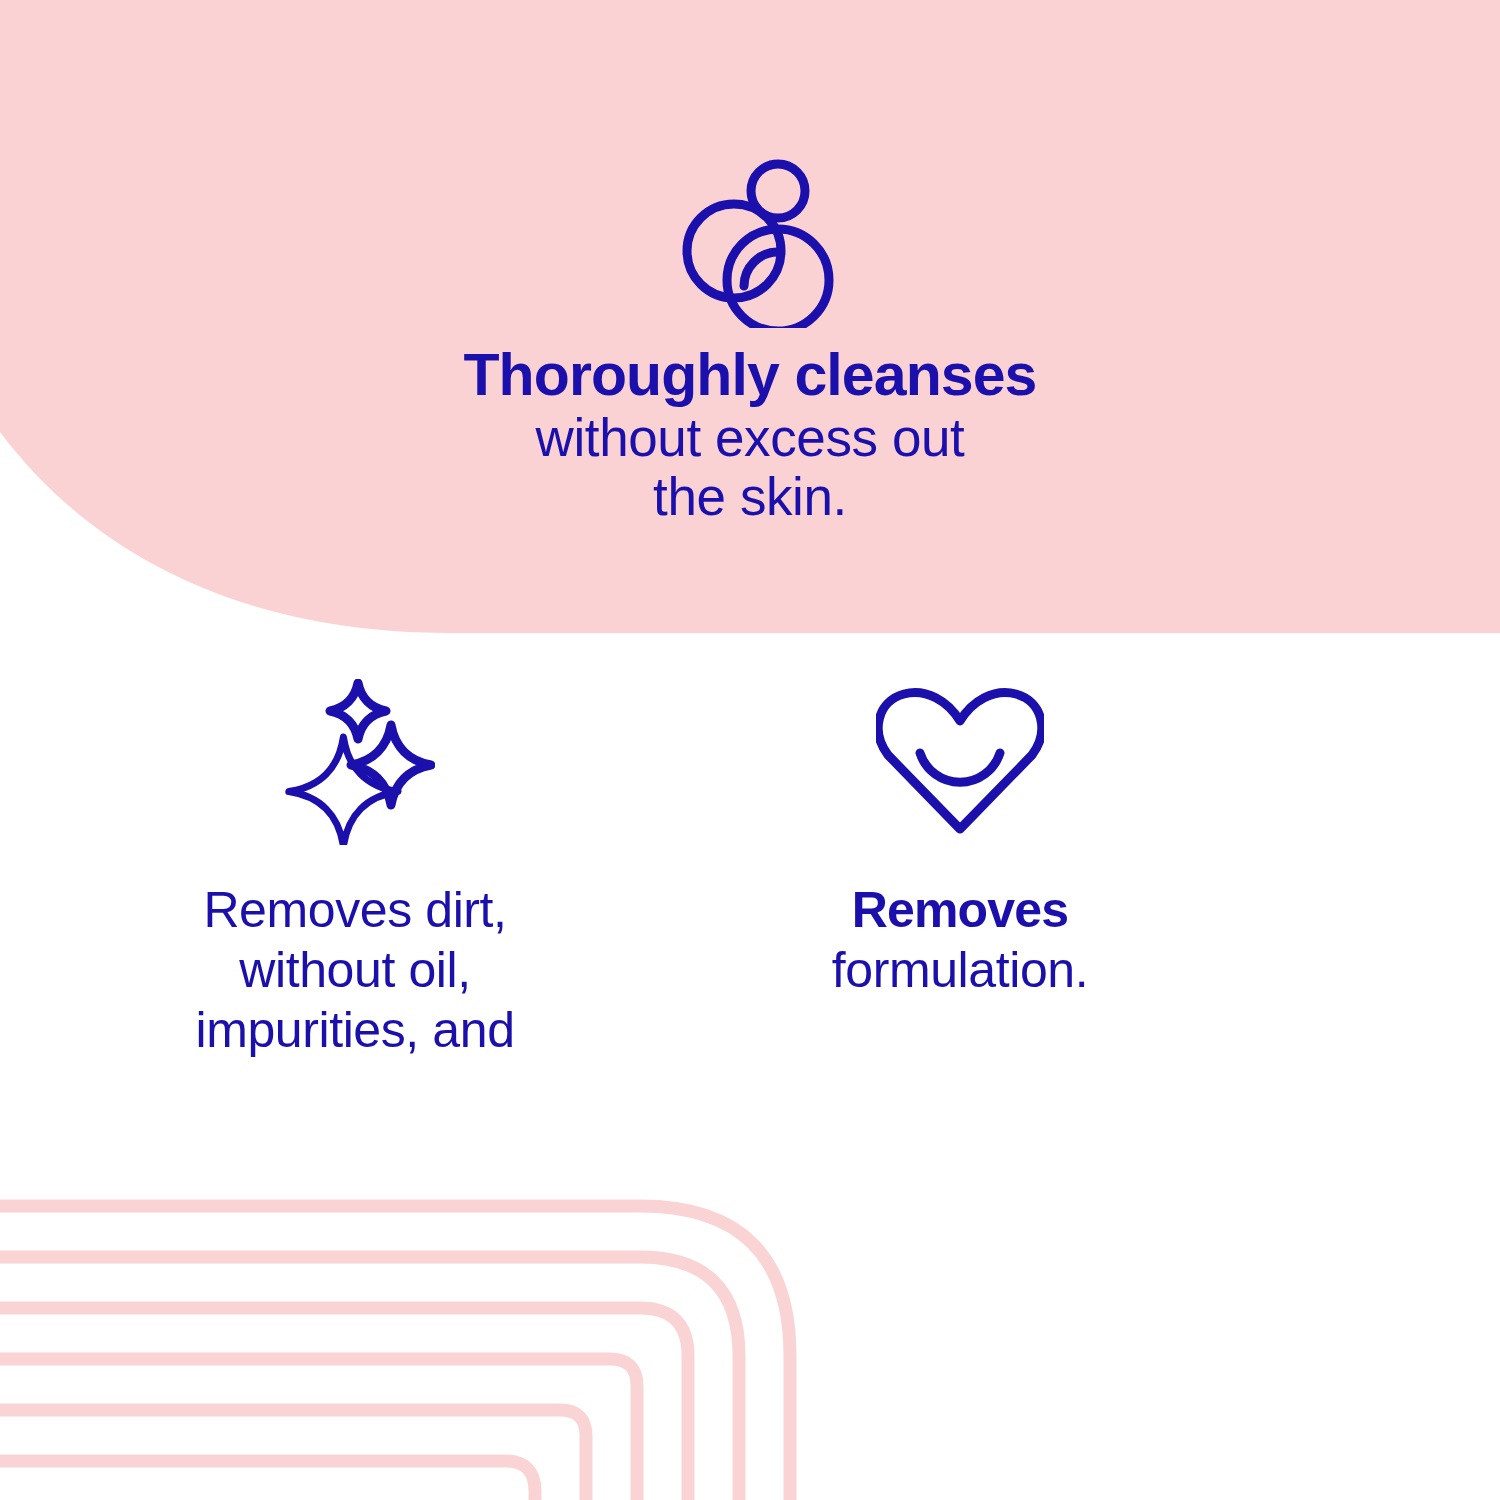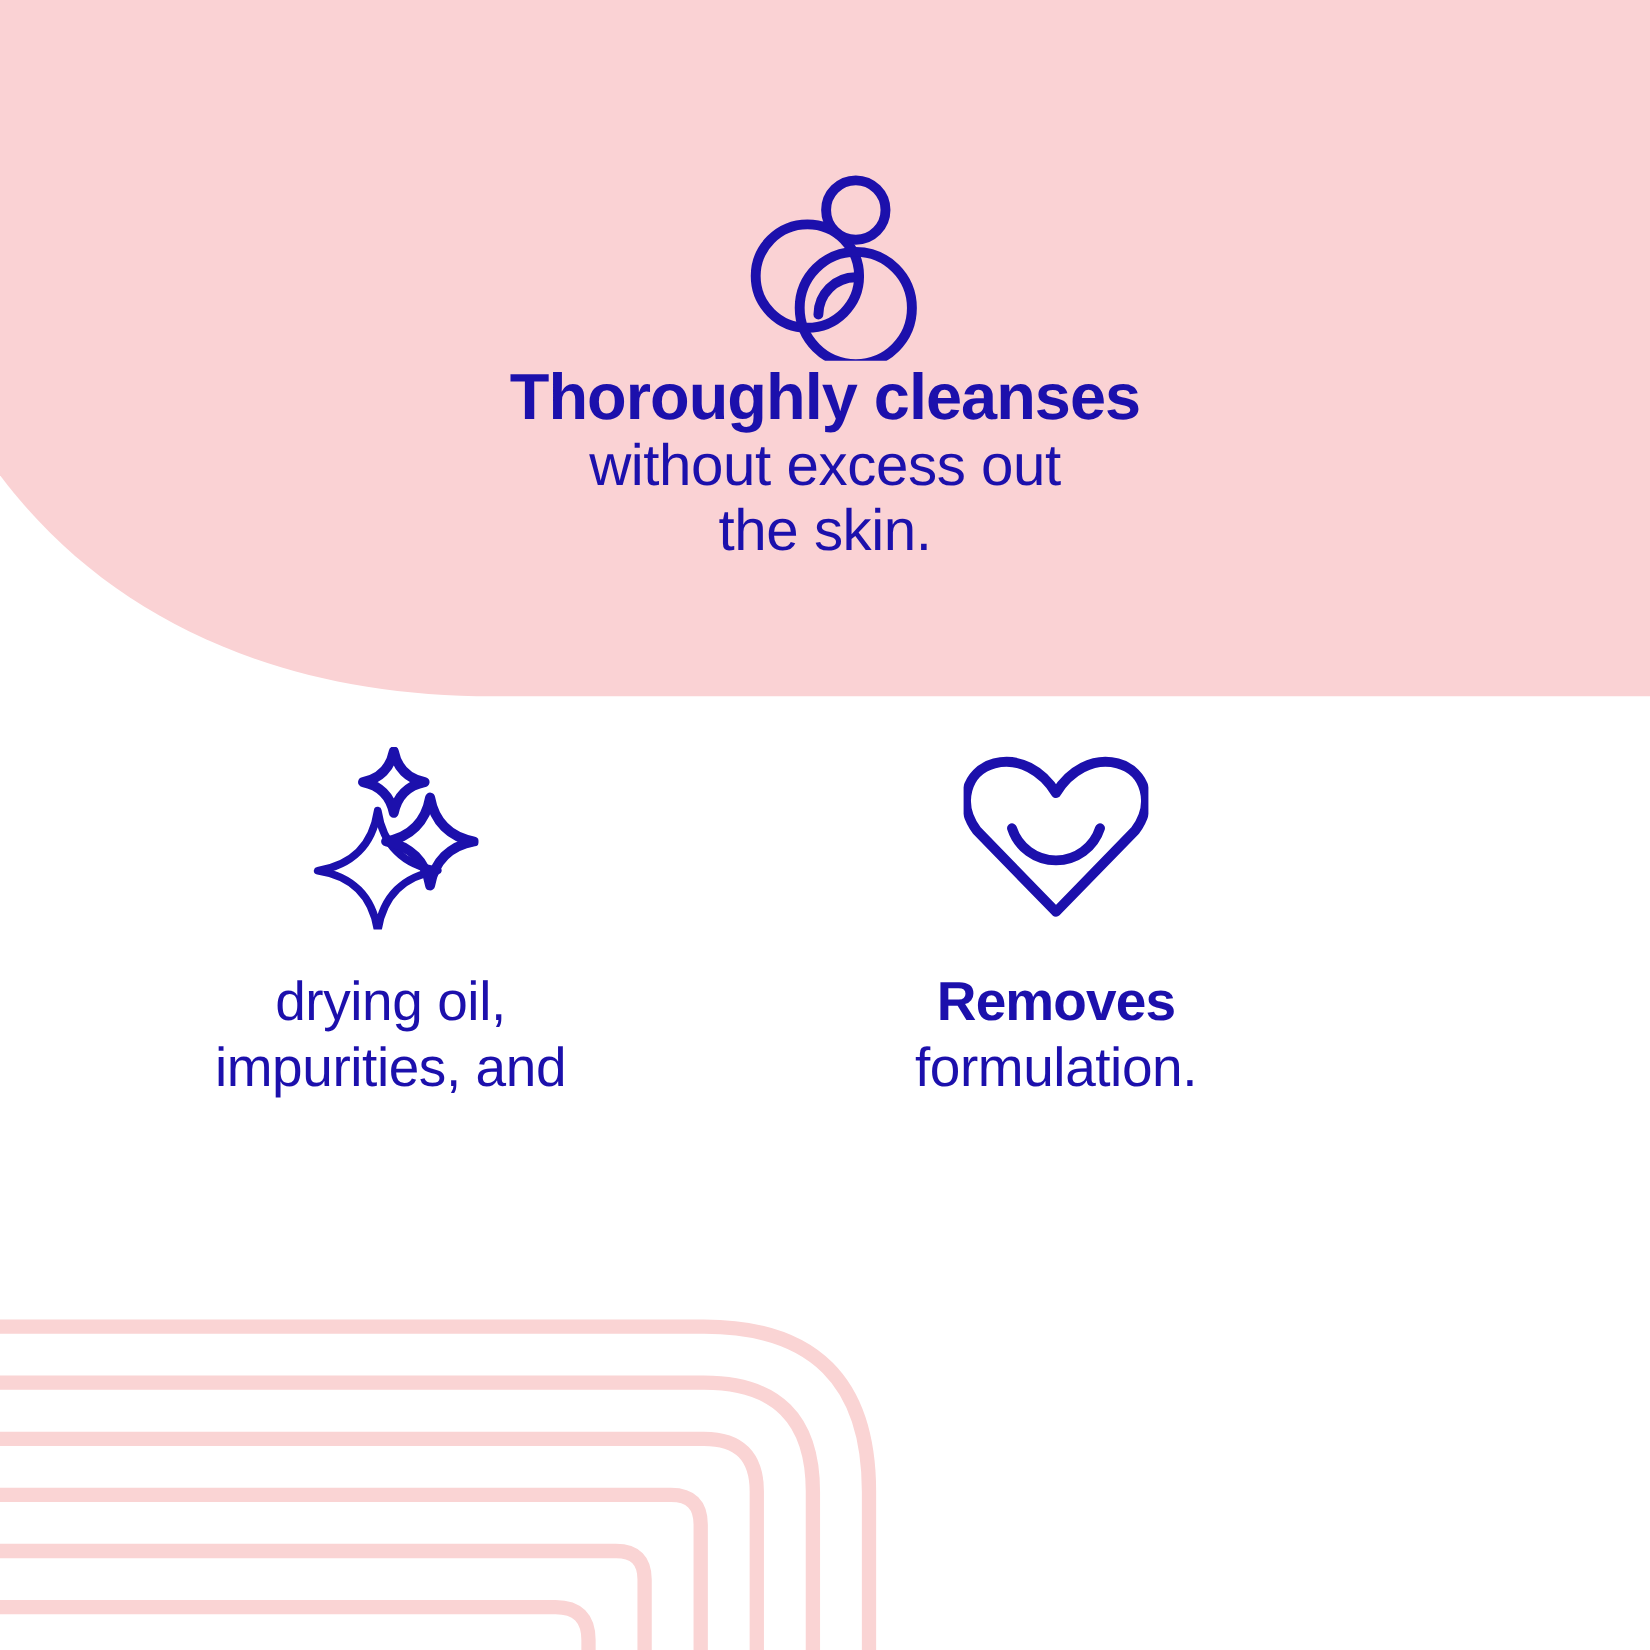--- a/index.html
+++ b/index.html
@@ -52,21 +52,21 @@
     align-items: center;
   }
 
   .bubbles-icon {
     margin-top: 158px;
     width: 170px;
     height: 170px;
   }
 
   .hero-text {
-    margin-top: 0;
+    margin-top: 14px;
     text-align: center;
     color: #1c10ac;
     line-height: 1.12;
   }
 
   .hero-line-bold {
     font-size: 59px;
     font-weight: 700;
     letter-spacing: -0.9px;
     display: block;
@@ -193,21 +193,22 @@
                      C 56 122 32 98 -8 92
                      C 32 86 56 62 62 22 Z" transform="translate(6, -6) scale(0.78) translate(18, 60)"></path>
 
             <path d="M 0 -40 C 4 -18 18 -4 40 0 C 18 4 4 18 0 40 C -4 18 -18 4 -40 0 C -18 -4 -4 -18 0 -40 Z" transform="translate(116, 86)"></path>
 
             <path d="M 0 -28 C 3 -13 13 -3 28 0 C 13 3 3 13 0 28 C -3 13 -13 3 -28 0 C -13 -3 -3 -13 0 -28 Z" transform="translate(83, 32)"></path>
           </g>
         </svg>
       </div>
       <div class="feature-text">
-        <span class="r nowrap">drying oil,</span>
+        <span class="r nowrap">Removes dirt,</span>
+        <span class="r nowrap">without oil,</span>
         <span class="r nowrap">impurities, and</span>
       </div>
     </div>
 
     <div class="feature feature-right">
       <div class="feature-icon-wrap">
         <svg width="168" height="150" viewBox="0 0 168 150" aria-hidden="true">
           <g fill="none" stroke="#1c10ac" stroke-width="9" stroke-linecap="round" stroke-linejoin="round">
             <path d="M 84 142
                      L 12 68

